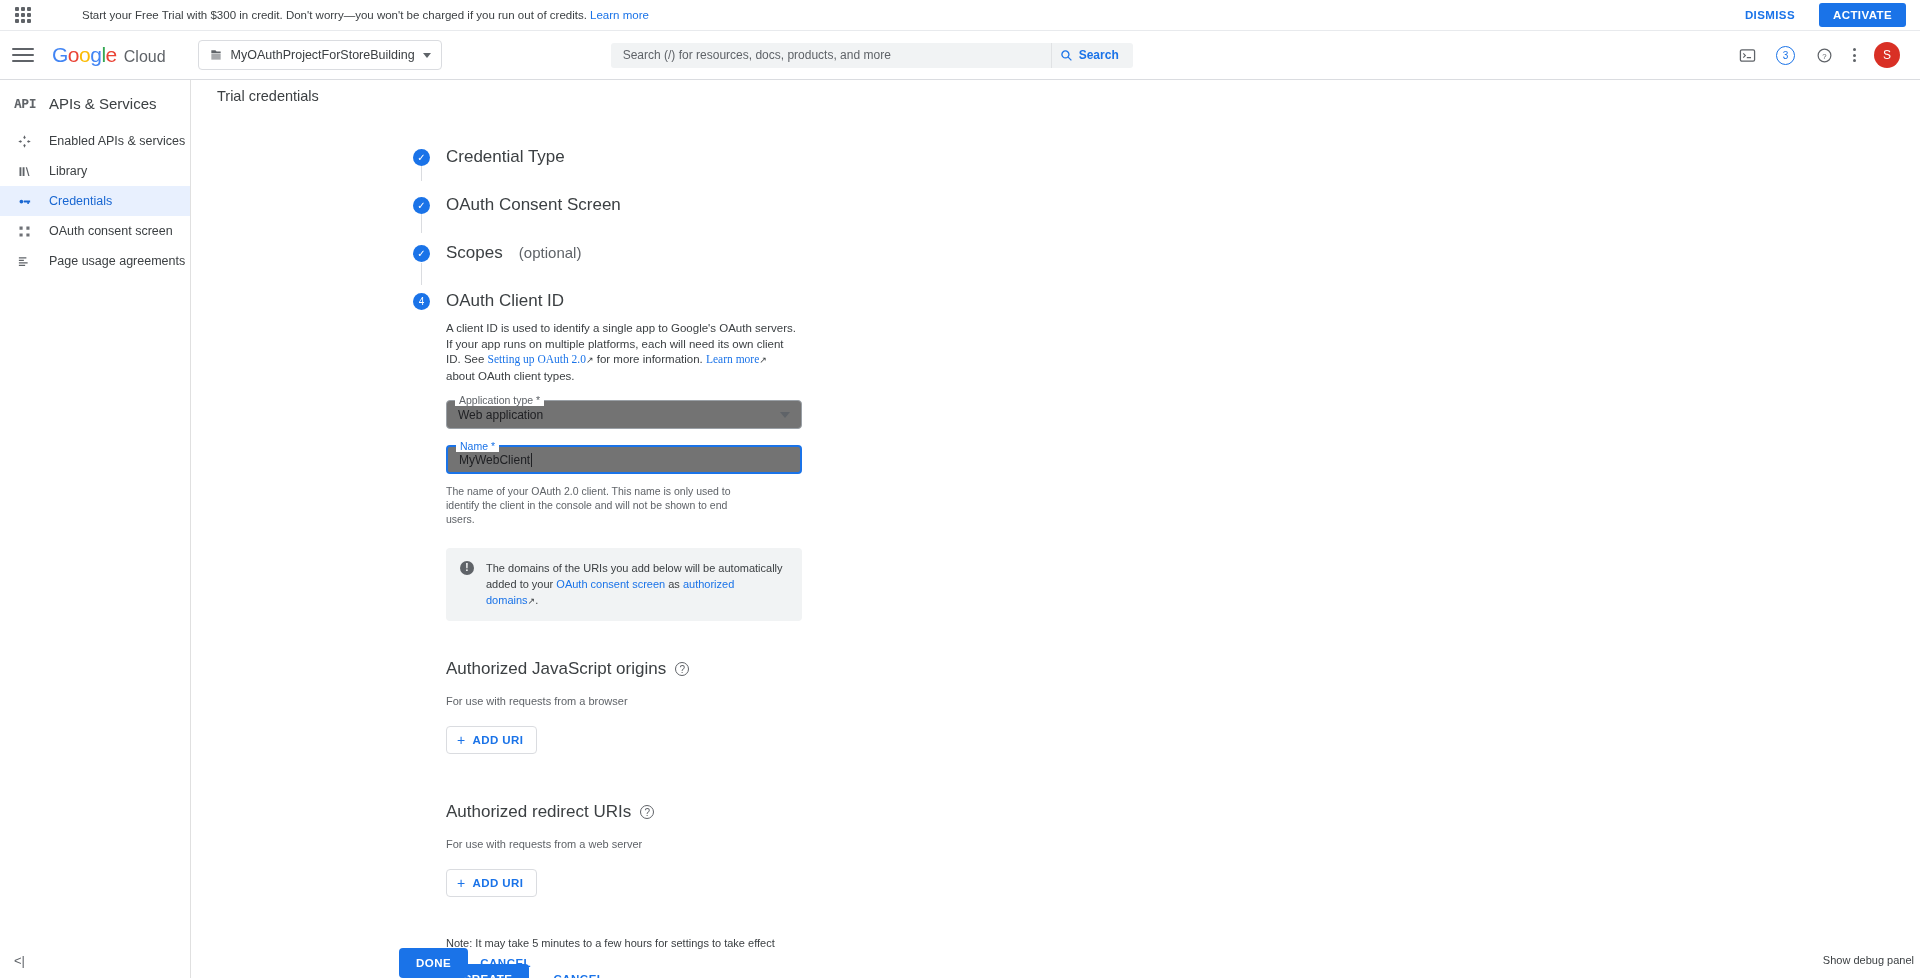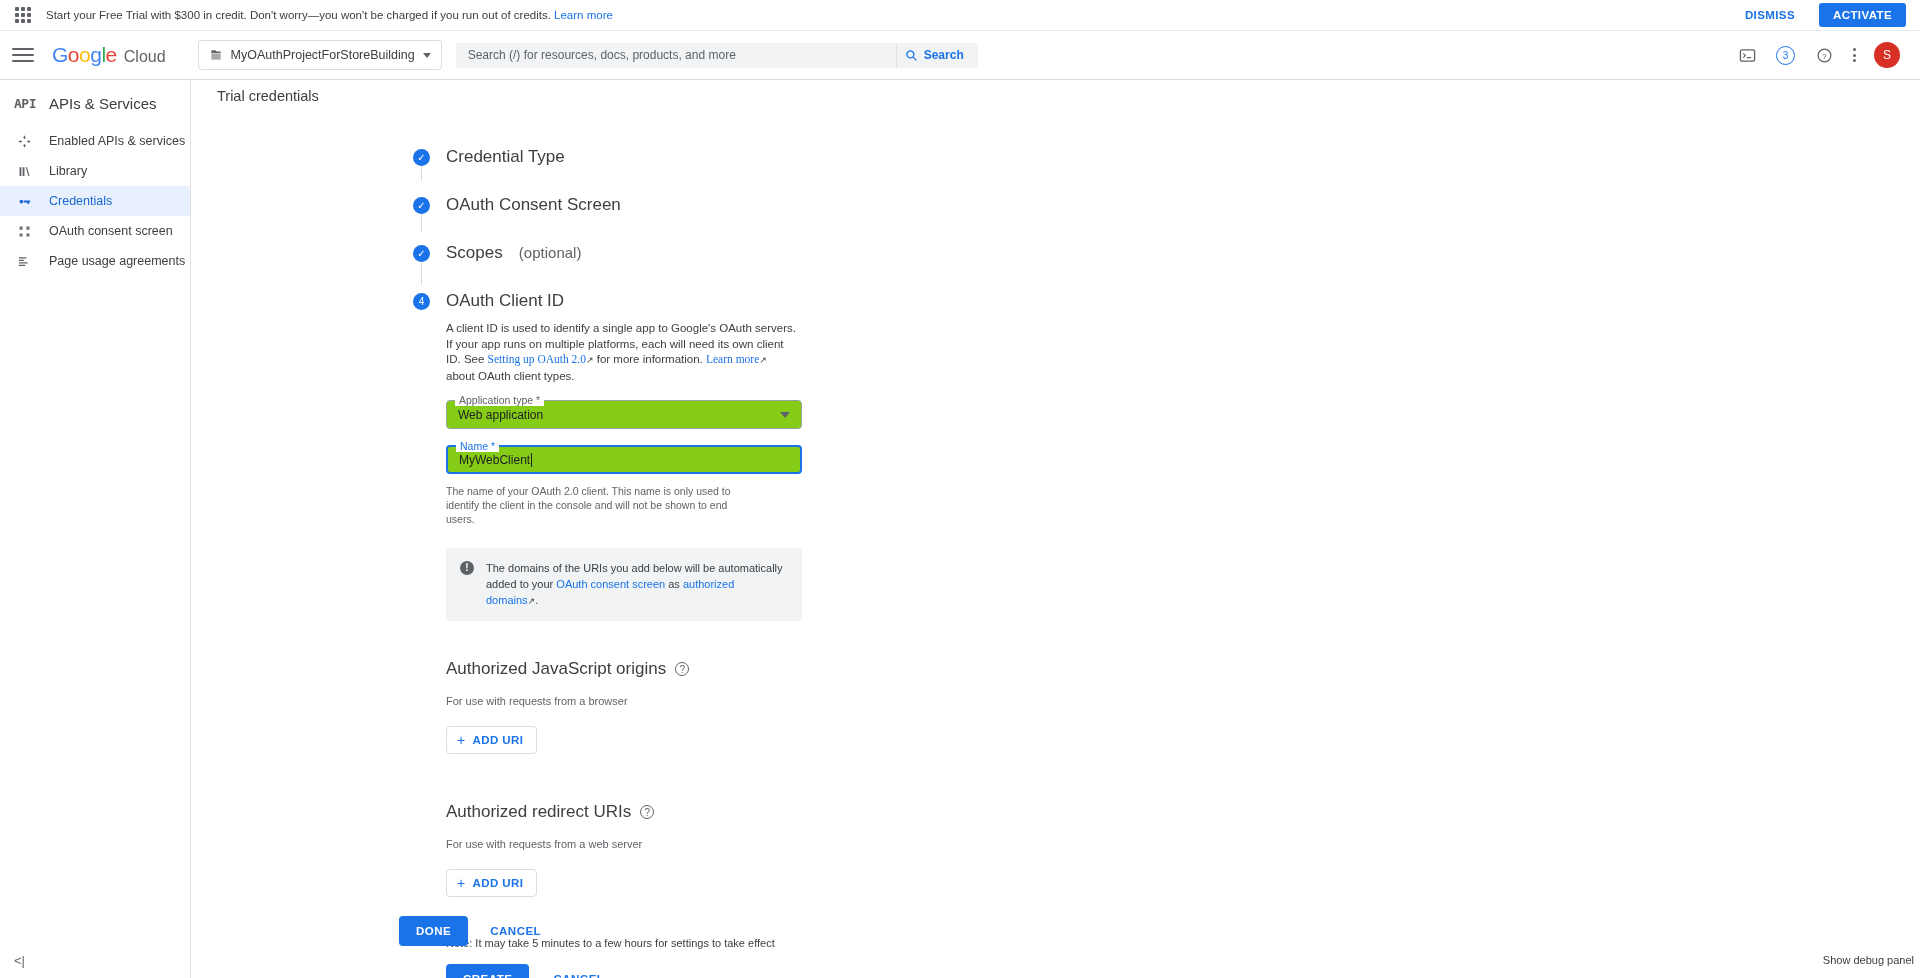--- a/index.html
+++ b/index.html
@@ -29,21 +29,21 @@
     width: 18px; height: 18px;
     display: grid;
     grid-template-columns: repeat(3, 4px);
     grid-template-rows: repeat(3, 4px);
     gap: 2px;
     align-content: center;
     justify-content: center;
     flex: none;
   }
   .apps-grid-icon i { background: #5f6368; border-radius: 1px; display: block; }
-  .trial-text { flex: none; }
+  .trial-text { flex: none; margin-left: 36px; }
   .trial-text a { color: #1a73e8; text-decoration: none; }
   .trial-spacer { flex: 1 1 auto; }
   .banner-btn {
     font-size: 11.5px;
     font-weight: bold;
     letter-spacing: .4px;
     color: #1a73e8;
     background: none;
     border: none;
     padding: 5px 10px;
@@ -101,20 +101,21 @@
     width: 0; height: 0;
     border-left: 4px solid transparent;
     border-right: 4px solid transparent;
     border-top: 5px solid #5f6368;
   }
 
   .search-wrap {
     flex: 0 0 auto;
     display: flex;
     align-items: center;
+    margin-left: 155px;
   }
   .search-box {
     width: 440px; height: 25px;
     background: #f1f3f4;
     border-radius: 3px 0 0 3px;
     display: flex; align-items: center;
     padding: 0 12px;
     font-size: 12px;
     color: #5f6368;
   }
@@ -271,21 +272,21 @@
     position: relative;
     width: 356px;
     height: 29px;
     border: 1px solid #9aa0a6;
     border-radius: 4px;
     margin-top: 16px;
     display: flex; align-items: center;
     padding: 0 11px;
     font-size: 12px;
     color: #202124;
-    background: #84cc16;
+    background: #737373;
     cursor: pointer;
   }
   .field.focused { border: 2px solid #1a73e8; }
   .field .flabel {
     position: absolute;
     top: -7px; left: 8px;
     background: #fff;
     padding: 0 4px;
     font-size: 10.5px;
     color: #5f6368;
@@ -369,25 +370,24 @@
   .btn-text {
     background: none; border: none;
     color: #1a73e8;
     font-size: 11.5px; font-weight: bold; letter-spacing: .5px;
     padding: 9px 12px;
     cursor: pointer;
   }
 
   .bottom-bar {
     position: absolute;
-    left: 0; right: 0; bottom: 16px;
+    left: 0; right: 0; bottom: 0;
     height: 46px;
-    display: flex; align-items: flex-start;
+    display: flex; align-items: flex-end;
     padding-left: 208px;
-    gap: 10px;
   }
   .show-debug {
     position: absolute;
     right: 6px; bottom: 12px;
     font-size: 11px;
     color: #3c4043;
     cursor: pointer;
   }
 
   .cursor {

